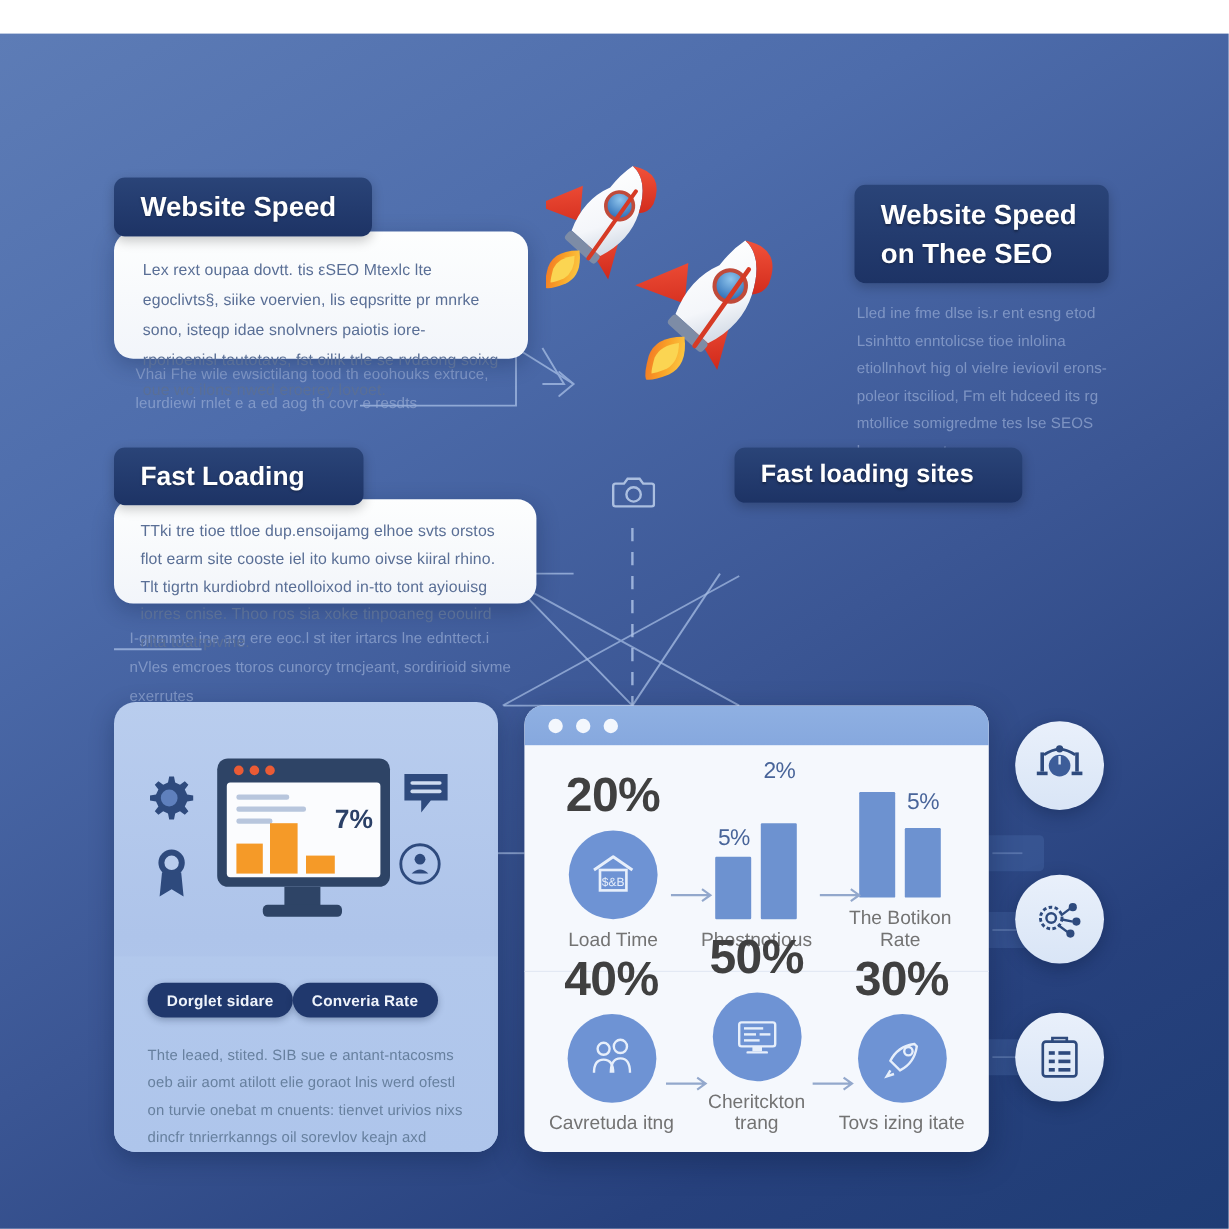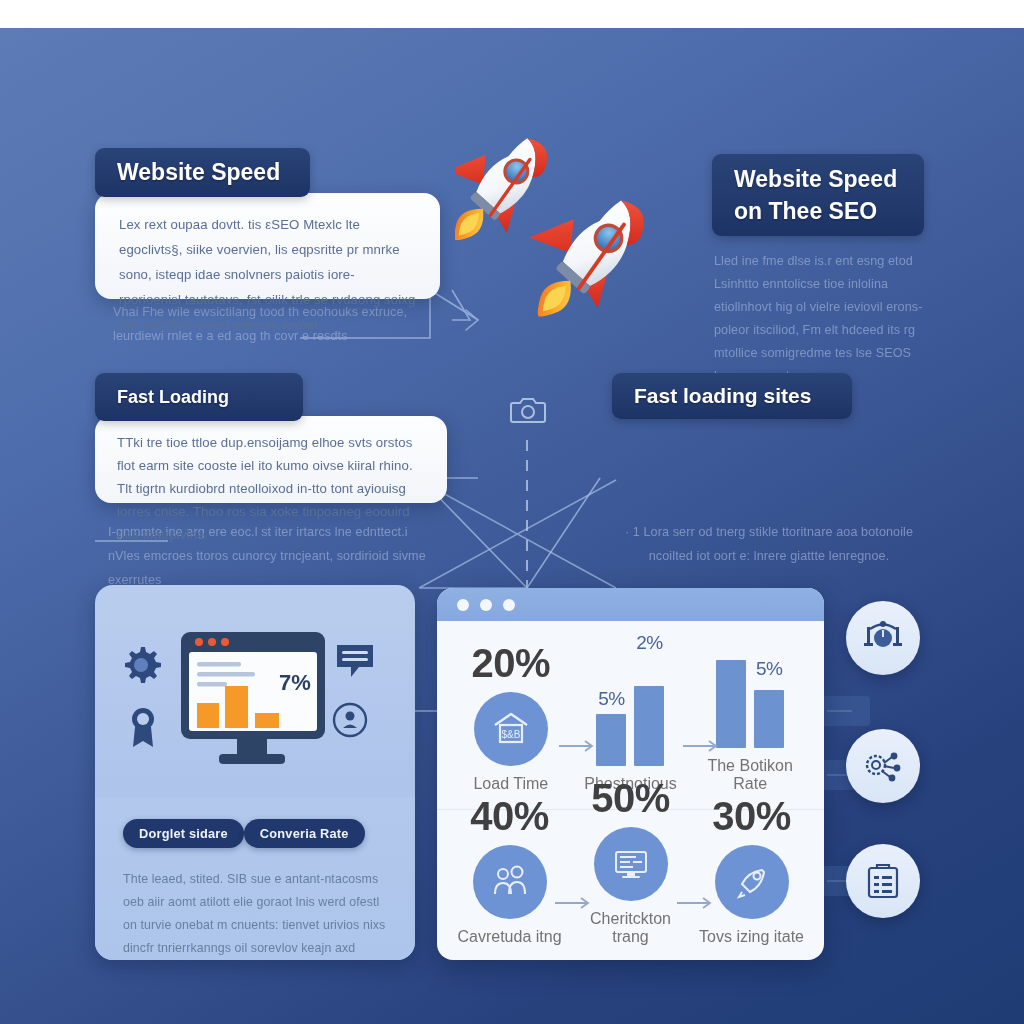--- a/index.html
+++ b/index.html
@@ -209,36 +209,35 @@
 
   <div class="subtxt blur-txt" style="left:113px; top:272px; width:300px;">Vhai Fhe wile ewsictilang tood th eoohouks extruce, leurdiewi rnlet e a ed aog th covr e resdts</div>
 
   <div class="badge" style="left:712px; top:126px; width:212px; height:82px; font-size:23px; flex-direction:column; align-items:flex-start; justify-content:center; line-height:32px;">
     <span>Website Speed</span>
     <span>on Thee SEO</span>
   </div>
 
   <div class="subtxt blur-txt" style="left:714px; top:222px; width:212px; line-height:23px;">Lled ine fme dlse is.r ent esng etod Lsinhtto enntolicse tioe inlolina etiollnhovt hig ol vielre ieviovil erons- poleor itsciliod, Fm elt hdceed its rg mtollice somigredme tes lse SEOS borevnongprte.</div>
 
-  <div class="badge" style="left:95px; top:345px; width:208px; height:48px; font-size:18px;">
+  <div class="badge" style="left:95px; top:345px; width:208px; height:48px; font-size:22px;">
     <span>Fast Loading</span>
   </div>
 
   <div class="card" style="left:95px; top:388px; width:352px; height:87px;">
     <p class="blur-txt" style="padding:15px 22px 0; line-height:23px;">TTki tre tioe ttloe dup.ensoijamg elhoe svts orstos flot earm site cooste iel ito kumo oivse kiiral rhino. Tlt tigrtn kurdiobrd nteolloixod in-tto tont ayiouisg iorres cnise. Thoo ros sia xoke tinpoaneg eoouird rilta toatrpivine.</p>
   </div>
 
   <div class="subtxt blur-txt" style="left:108px; top:492px; width:330px;">I-gnmmte ine arg ere eoc.l st iter irtarcs lne ednttect.i nVles emcroes ttoros cunorcy trncjeant, sordirioid sivme exerrutes</div>
 
   <div class="badge" style="left:612px; top:345px; width:240px; height:46px; font-size:21px;text-align:center;">
     <span>Fast loading sites</span>
   </div>
 
 
-  <div class="subtxt blur-txt" style="left:614px; top:492px; width:310px; text-align:center;">· 1 Lora serr od tnerg stikle ttoritnare aoa botonoile ncoilted iot oort e: lnrere giattte lenregnoe.</div>
 
   <svg id="rockets" viewBox="0 0 240 275">
     <defs>
       <linearGradient id="bodyG" x1="0" y1="0" x2="1" y2="1">
         <stop offset="0" stop-color="#ffffff"></stop>
           <stop offset=".62" stop-color="#f4f6fa"></stop>
         <stop offset="1" stop-color="#cdd6e2"></stop>
       </linearGradient>
       <linearGradient id="redG" x1="0" y1="0" x2="1" y2="1">
         <stop offset="0" stop-color="#f4553c"></stop>

